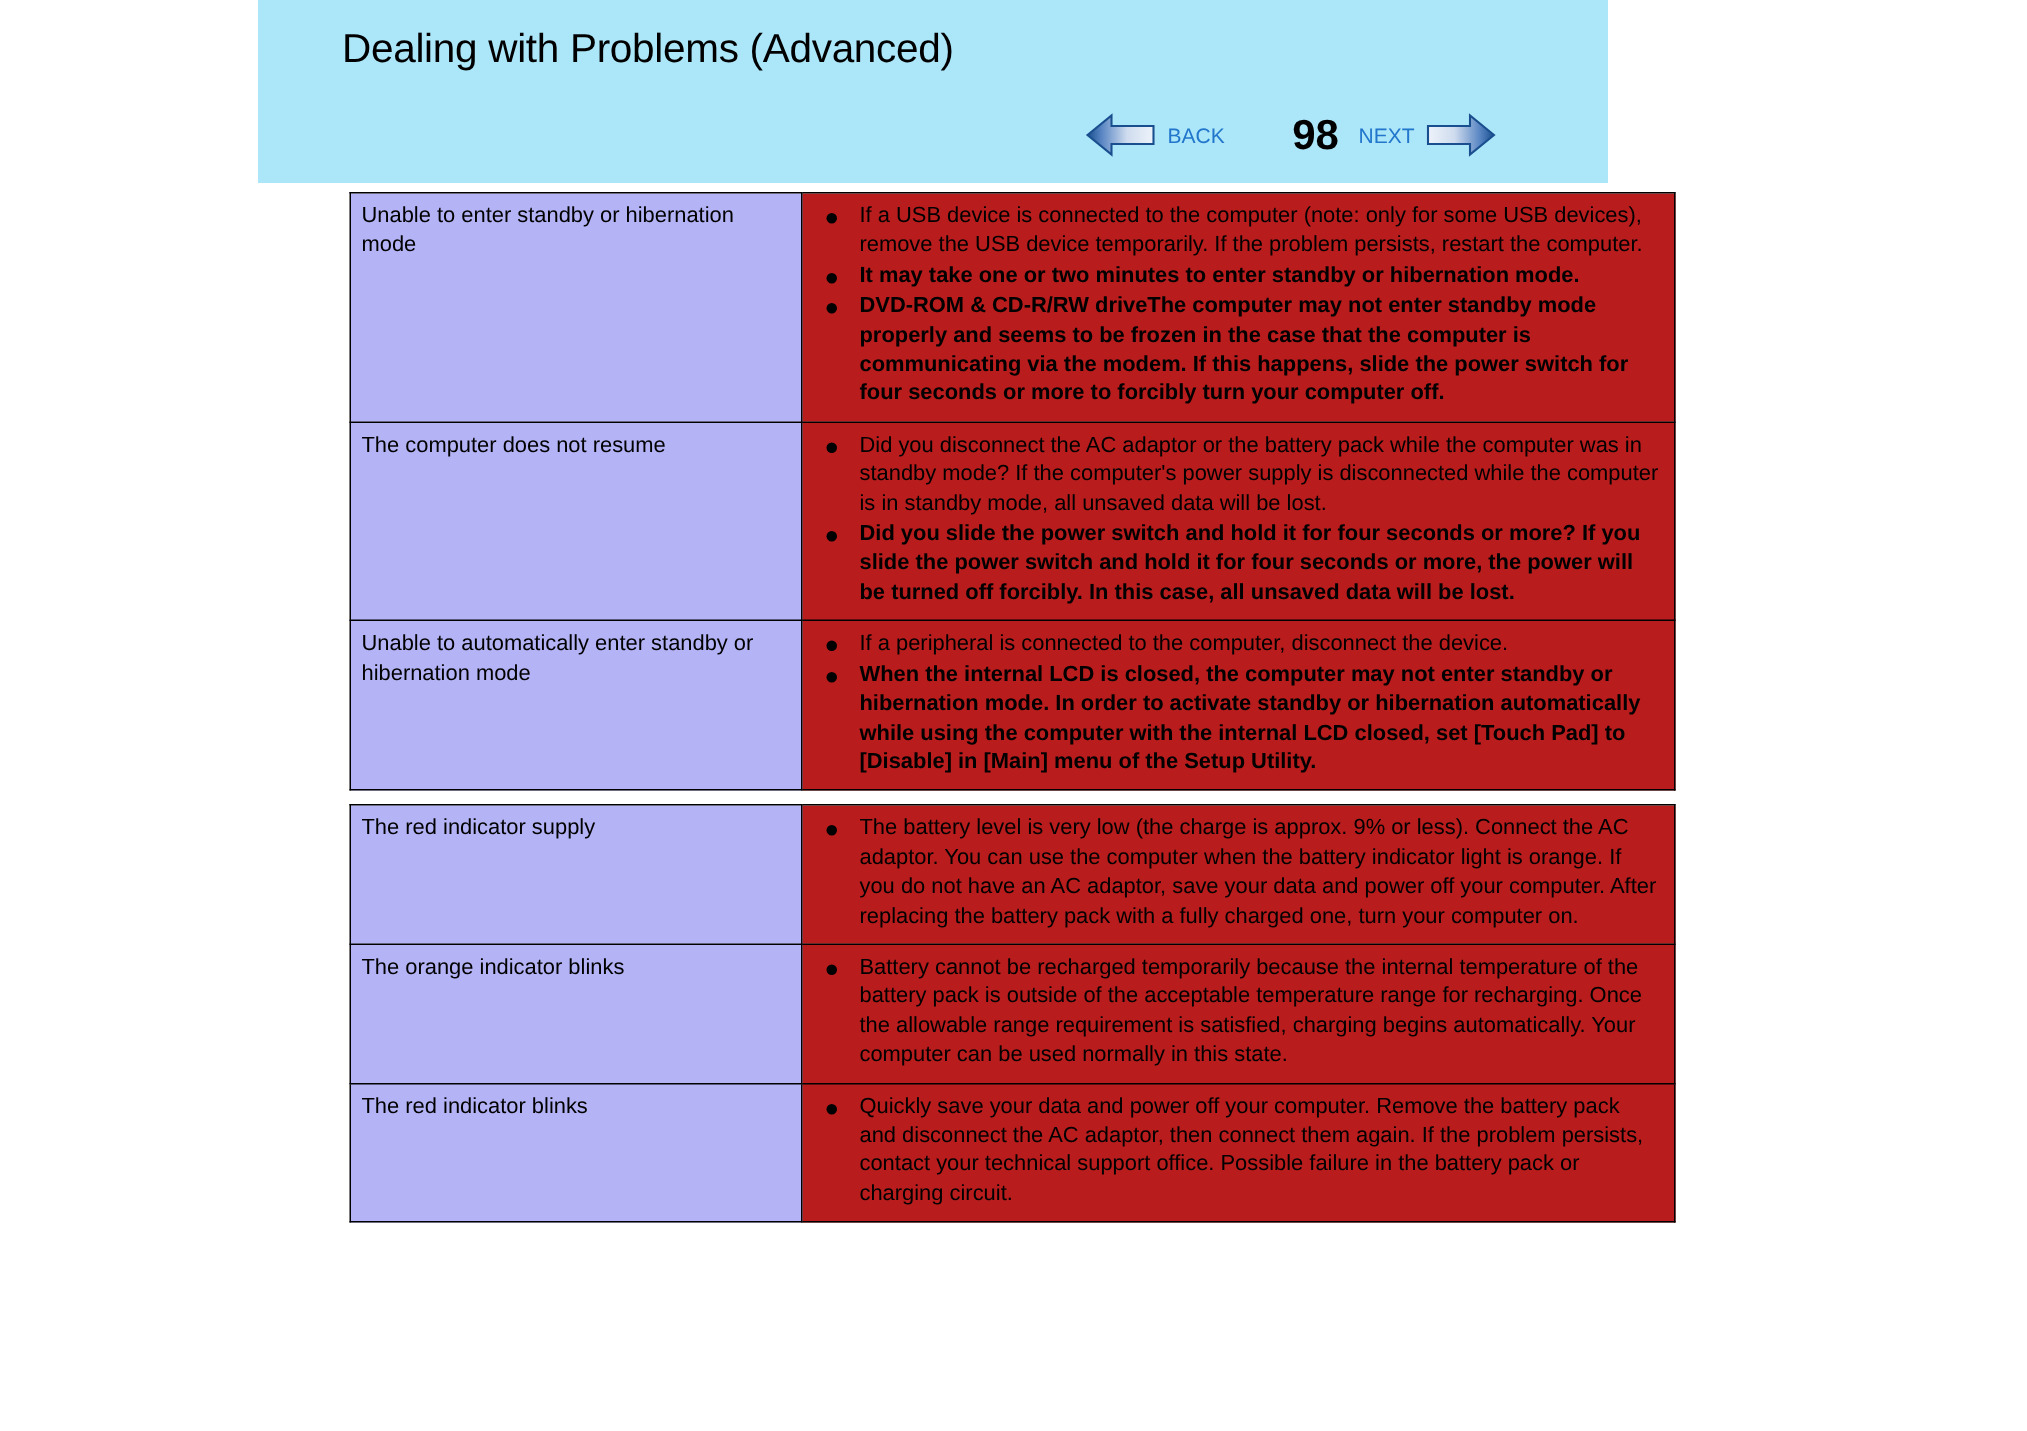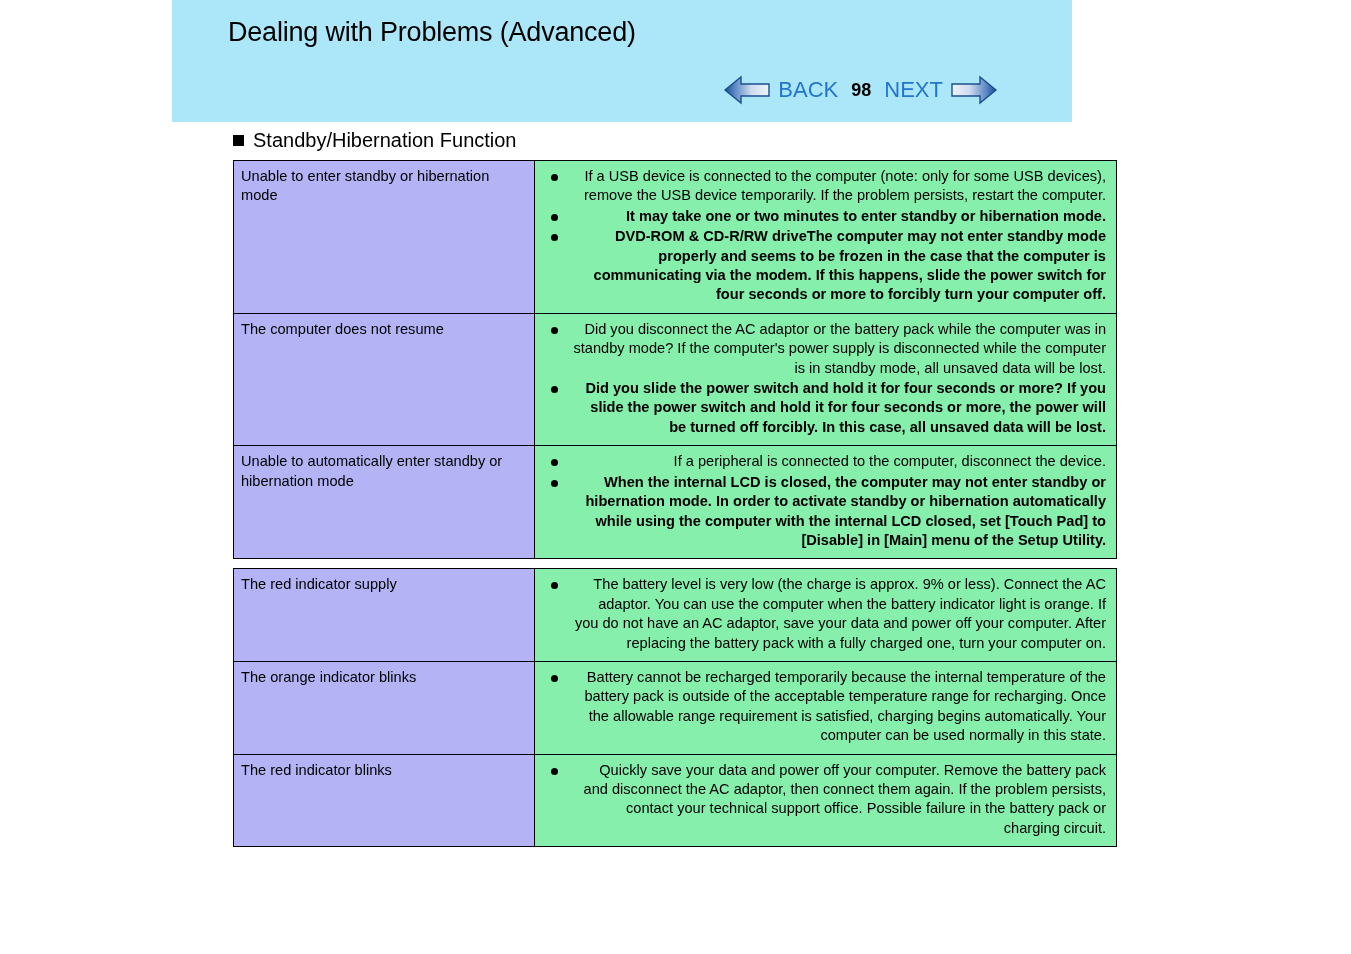--- a/index.html
+++ b/index.html
@@ -45,32 +45,33 @@
     align-items: center;
     gap: 0px;
     height: 44px;
   }
   .nav-arrow {
     width: 48px;
     height: 40px;
     display: block;
   }
   .nav-label {
-    font-size: 22px;
+    font-size: 14px;
     color: #2277cc;
     letter-spacing: 0px;
     padding: 0 7px;
     white-space: nowrap;
   }
   #page-number {
-    font-size: 18px;
+    font-size: 28px;
     font-weight: bold;
     color: #000000;
     padding: 0 6px;
     white-space: nowrap;
+    margin-left: 32px;
   }
 
   
   #content {
     position: absolute;
     left: 233px;
     top: 128px;
     width: 890px;
   }
   .section-heading {
@@ -104,24 +105,23 @@
     font-size: 14.6px;
     line-height: 1.33;
     padding: 6px 8px 8px 6px;
   }
   table.prob td.label {
     width: 285px;
     background: #b3b3f5;
     padding-left: 7px;
   }
   table.prob td.body {
-    background: #86efac;
+    background: #b91c1c;
     padding-left: 12px;
     padding-right: 10px;
-    text-align: right;
   }
   ul.bullets {
     margin: 0;
     padding: 0;
     list-style: none;
   }
   ul.bullets > li {
     position: relative;
     padding-left: 26px;
     margin: 0 0 0 0;
@@ -178,24 +178,20 @@
         </defs>
         <path d="M46 20 L30 7 L30 14 L2 14 L2 26 L30 26 L30 33 Z" fill="url(#gnext)" stroke="#1a4f8f" stroke-width="1.4"></path>
       </svg>
     </span>
 
   </div>
 </div>
 
 <div id="content">
 
-  <h2 class="section-heading">
-    <span class="sq"></span>
-    <span class="htext">Standby/Hibernation Function</span>
-  </h2>
 
   <table class="prob">
     <tbody>
       <tr>
         <td class="label">Unable to enter standby or hibernation mode</td>
         <td class="body">
           <ul class="bullets">
             <li>If a USB device is connected to the computer (note: only for some USB devices), remove the USB device temporarily.  If the problem persists, restart the computer.</li>
             <li>It may take one or two minutes to enter standby or hibernation mode.</li>
             <li>DVD-ROM &amp; CD-R/RW driveThe computer may not enter standby mode properly and seems to be frozen in the case that the computer is communicating via the modem. If this happens, slide the power switch for four seconds or more to forcibly turn your computer off.</li>

